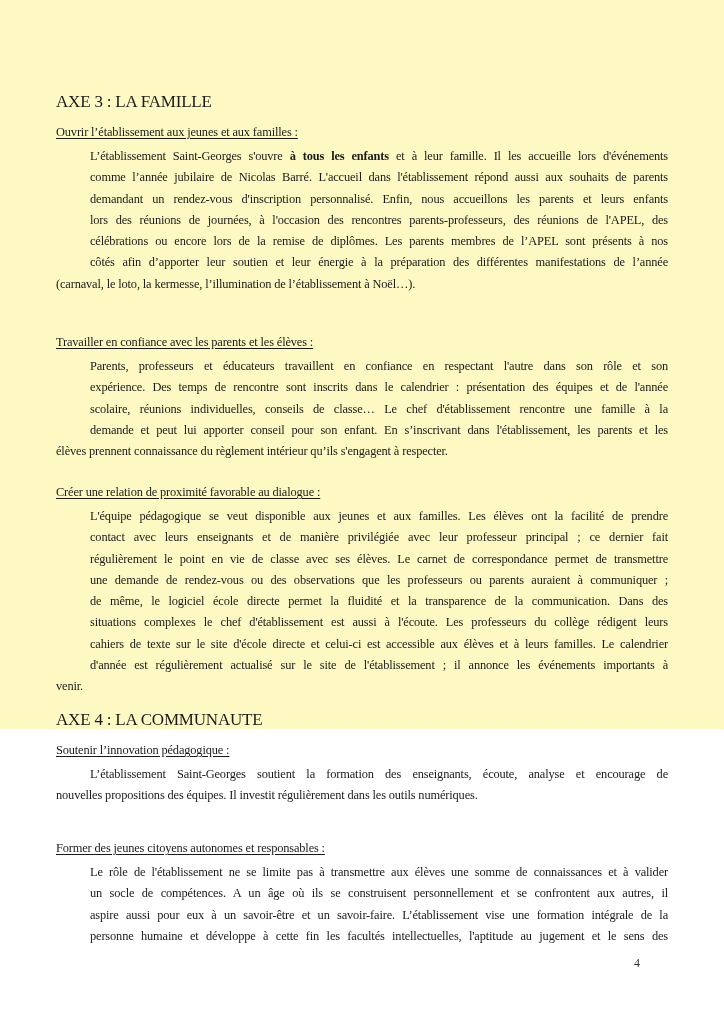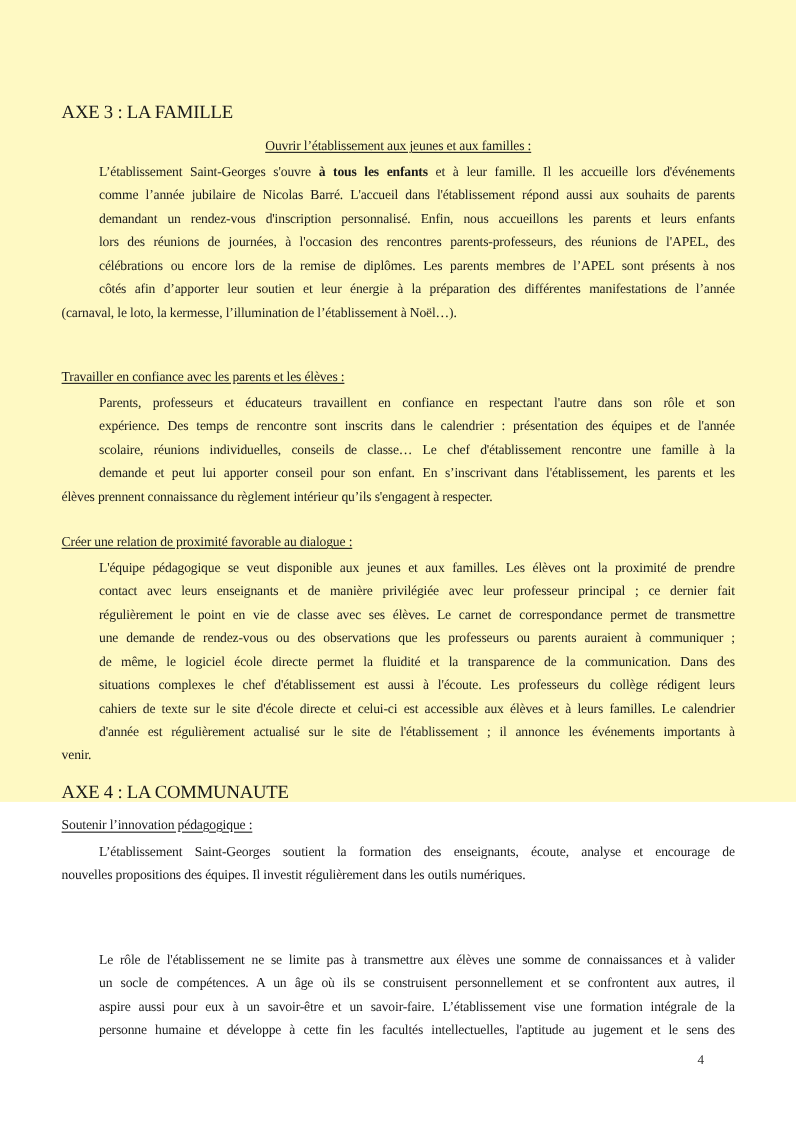--- a/index.html
+++ b/index.html
@@ -68,21 +68,21 @@
       margin-left: 34px;
     }
   </style>
 </head>
 <body>
 
 <div class="page">
 
   <h2 class="block axis-title" style="top:92px;">AXE 3 : LA FAMILLE</h2>
 
-  <p class="block subhead" style="top:124px;text-align:center;">Ouvrir l’établissement aux jeunes et aux familles :</p>
+  <p class="block subhead" style="top:124px;">Ouvrir l’établissement aux jeunes et aux familles :</p>
 
   <div class="block para" style="top:146px;">
     <span class="jline"><span>L’établissement Saint-Georges s'ouvre </span><b>à tous les enfants</b><span> et à leur famille. Il les accueille lors d'événements</span></span>
     <span class="jline">comme l’année jubilaire de Nicolas Barré. L'accueil dans l'établissement répond aussi aux souhaits de parents</span>
     <span class="jline">demandant un rendez-vous d'inscription personnalisé. Enfin, nous accueillons les parents et leurs enfants</span>
     <span class="jline">lors des réunions de journées, à l'occasion des rencontres parents-professeurs, des réunions de l'APEL, des</span>
     <span class="jline">célébrations ou encore lors de la remise de diplômes. Les parents membres de l’APEL sont présents à nos</span>
     <span class="jline">côtés afin d’apporter leur soutien et leur énergie à la préparation des différentes manifestations de l’année</span>
     <span class="line">(carnaval, le loto, la kermesse, l’illumination de l’établissement à Noël…).</span>
   </div>
@@ -93,40 +93,41 @@
     <span class="jline">Parents, professeurs et éducateurs travaillent en confiance en respectant l'autre dans son rôle et son</span>
     <span class="jline">expérience. Des temps de rencontre sont inscrits dans le calendrier :  présentation des équipes et de l'année</span>
     <span class="jline">scolaire, réunions individuelles, conseils de classe… Le chef d'établissement rencontre une famille à la</span>
     <span class="jline">demande et peut lui apporter conseil pour son enfant. En s’inscrivant dans l'établissement, les parents et les</span>
     <span class="line">élèves prennent connaissance du règlement intérieur qu’ils s'engagent à respecter.</span>
   </div>
 
   <p class="block subhead" style="top:484px;">Créer une relation de proximité favorable au dialogue :</p>
 
   <div class="block para" style="top:506px;">
-    <span class="jline">L'équipe pédagogique se veut disponible aux jeunes et aux familles. Les élèves ont la proximité de prendre</span>
+    <span class="jline">L'équipe pédagogique se veut disponible aux jeunes et aux familles. Les élèves ont la facilité de prendre</span>
     <span class="jline">contact avec leurs enseignants et de manière privilégiée avec leur professeur principal ; ce dernier fait</span>
     <span class="jline">régulièrement le point en vie de classe avec ses élèves. Le carnet de correspondance permet de transmettre</span>
     <span class="jline">une demande de rendez-vous ou des observations que les professeurs ou parents auraient à communiquer ;</span>
     <span class="jline">de même, le logiciel école directe permet la fluidité et la transparence de la communication. Dans des</span>
     <span class="jline">situations complexes le chef d'établissement est aussi à l'écoute. Les professeurs du collège rédigent leurs</span>
     <span class="jline">cahiers de texte sur le site d'école directe et celui-ci est accessible aux élèves et à leurs familles. Le calendrier</span>
     <span class="jline">d'année est régulièrement actualisé sur le site de l'établissement ; il annonce les événements importants à</span>
     <span class="line">venir.</span>
   </div>
 
   <h2 class="block axis-title" style="top:710px;">AXE 4 : LA COMMUNAUTE</h2>
 
   <p class="block subhead" style="top:742px;">Soutenir l’innovation pédagogique :</p>
 
   <div class="block para" style="top:764px;">
     <span class="jline">L’établissement Saint-Georges soutient la formation des enseignants, écoute, analyse et encourage de</span>
     <span class="line">nouvelles propositions des équipes. Il investit régulièrement dans les outils numériques.</span>
   </div>
 
+  <p class="block subhead" style="top:840px;">Former des jeunes citoyens autonomes et responsables :</p>
 
   <div class="block para" style="top:862px;">
     <span class="jline">Le rôle de l'établissement ne se limite pas à transmettre aux élèves une somme de connaissances et à valider</span>
     <span class="jline">un socle de compétences. A un âge où ils se construisent personnellement et se confrontent aux autres, il</span>
     <span class="jline">aspire aussi pour eux à un savoir-être et un savoir-faire. L’établissement vise une formation intégrale de la</span>
     <span class="jline">personne humaine et développe à cette fin les facultés intellectuelles, l'aptitude au jugement et le sens des</span>
   </div>
 
   <div class="page-number">4</div>
 </div>

